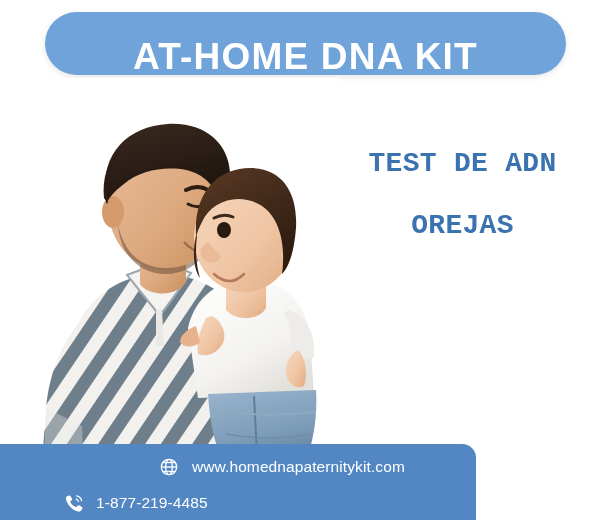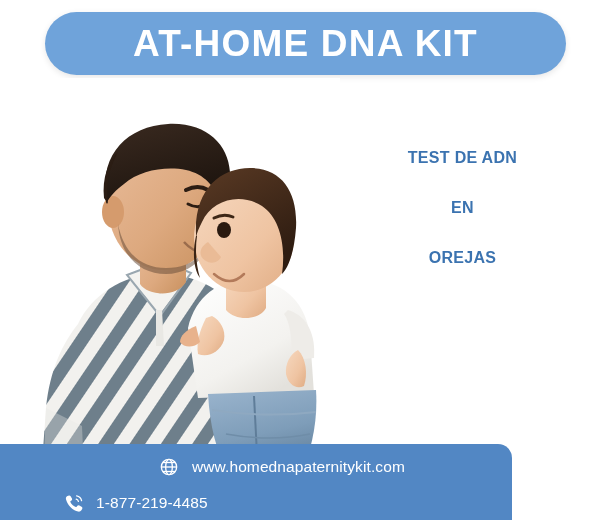--- a/index.html
+++ b/index.html
@@ -24,21 +24,21 @@
   #header-pill {
     position: absolute;
     left: 45px;
     top: 12px;
     width: 521px;
     height: 63px;
     background: #6fa3da;
     border-radius: 32px;
     box-shadow: 0 2px 6px rgba(0,0,0,0.10);
     display: flex;
-    align-items: center;
+    align-items: flex-end;
     justify-content: center;
   }
   #header-title {
     color: #ffffff;
     font-size: 37px;
     font-weight: bold;
     letter-spacing: 1.2px;
     line-height: 1;
     white-space: nowrap;
     font-family: "Liberation Sans", sans-serif;
@@ -64,34 +64,34 @@
   #headline-block {
     position: absolute;
     left: 335px;
     top: 150px;
     width: 255px;
     text-align: center;
   }
   .headline-line {
     color: #3b73b0;
     font-weight: bold;
-    font-size: 16px;
+    font-size: 28px;
     line-height: 1;
     margin: 0 0 34px 0;
-    font-family: Liberation Sans, sans-serif;
+    font-family: Liberation Mono, monospace;
     letter-spacing: 0.3px;
   }
   .headline-line:last-child { margin-bottom: 16px; }
 
   
   #footer {
     position: absolute;
     left: 0;
     bottom: 0;
-    width: 512px;
+    width: 476px;
     height: 76px;
     background: #5287c4;
     border-top-right-radius: 14px;
   }
   .footer-row {
     position: absolute;
     display: flex;
     align-items: center;
     color: #ffffff;
     font-size: 15.5px;
@@ -254,21 +254,20 @@
 
         <path d="M300 392 C318 398 330 410 334 424 L336 442 L300 442 Z" fill="#4d6b86"></path>
 
         <ellipse cx="170" cy="440" rx="120" ry="12" fill="#d9d7d2" opacity="0.35"></ellipse>
       </g>
     </svg>
   </div>
 
   <div id="headline-block">
     <div class="headline-line">TEST DE ADN</div>
-    <div class="headline-line">EN</div>
     <div class="headline-line">OREJAS</div>
   </div>
 
   <div id="footer">
 
     <div class="footer-row" id="footer-row-web">
       <div class="footer-item">
         <span class="footer-icon">
           <svg width="20" height="20" viewBox="0 0 24 24" fill="none" stroke="#ffffff" stroke-width="1.6">
             <circle cx="12" cy="12" r="9.2"></circle>

